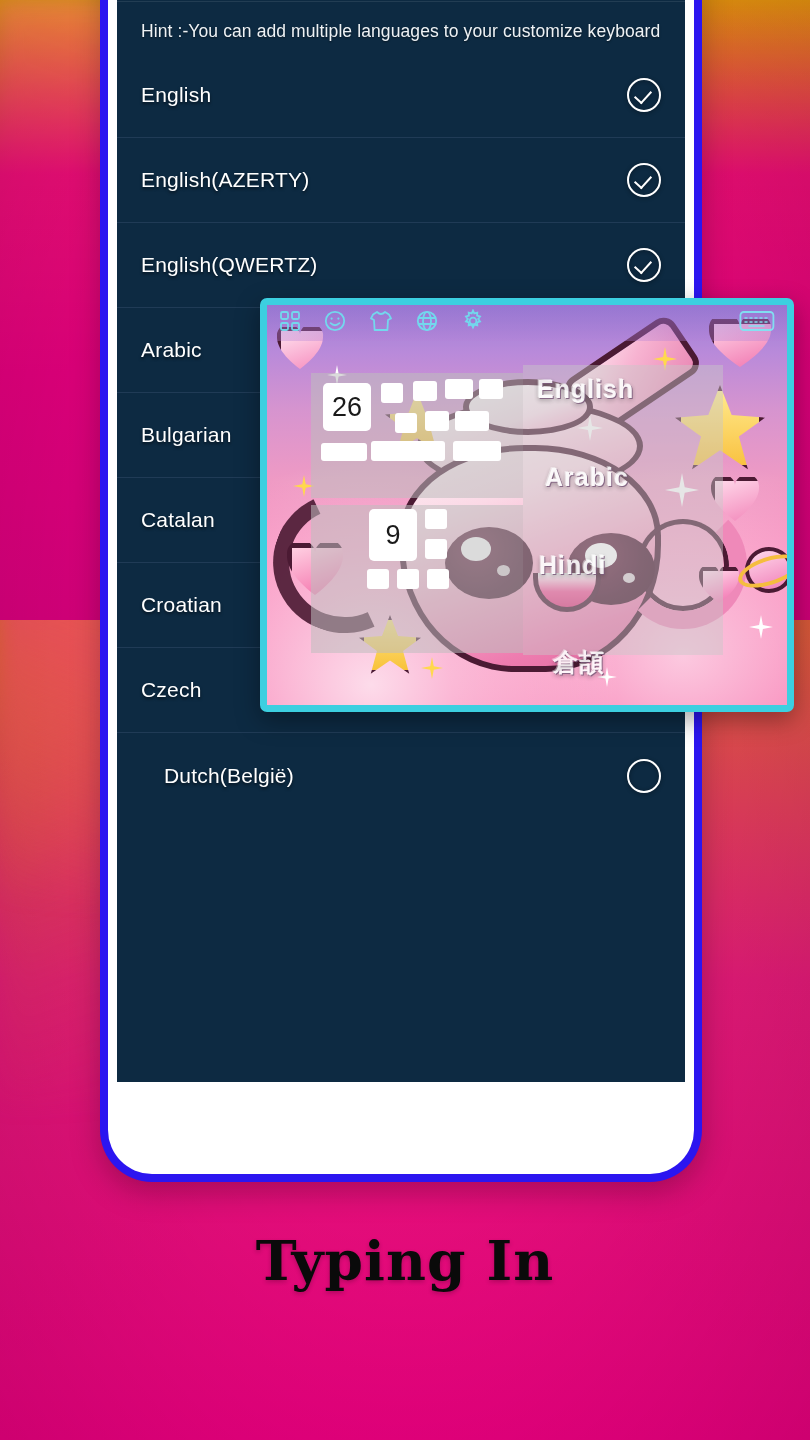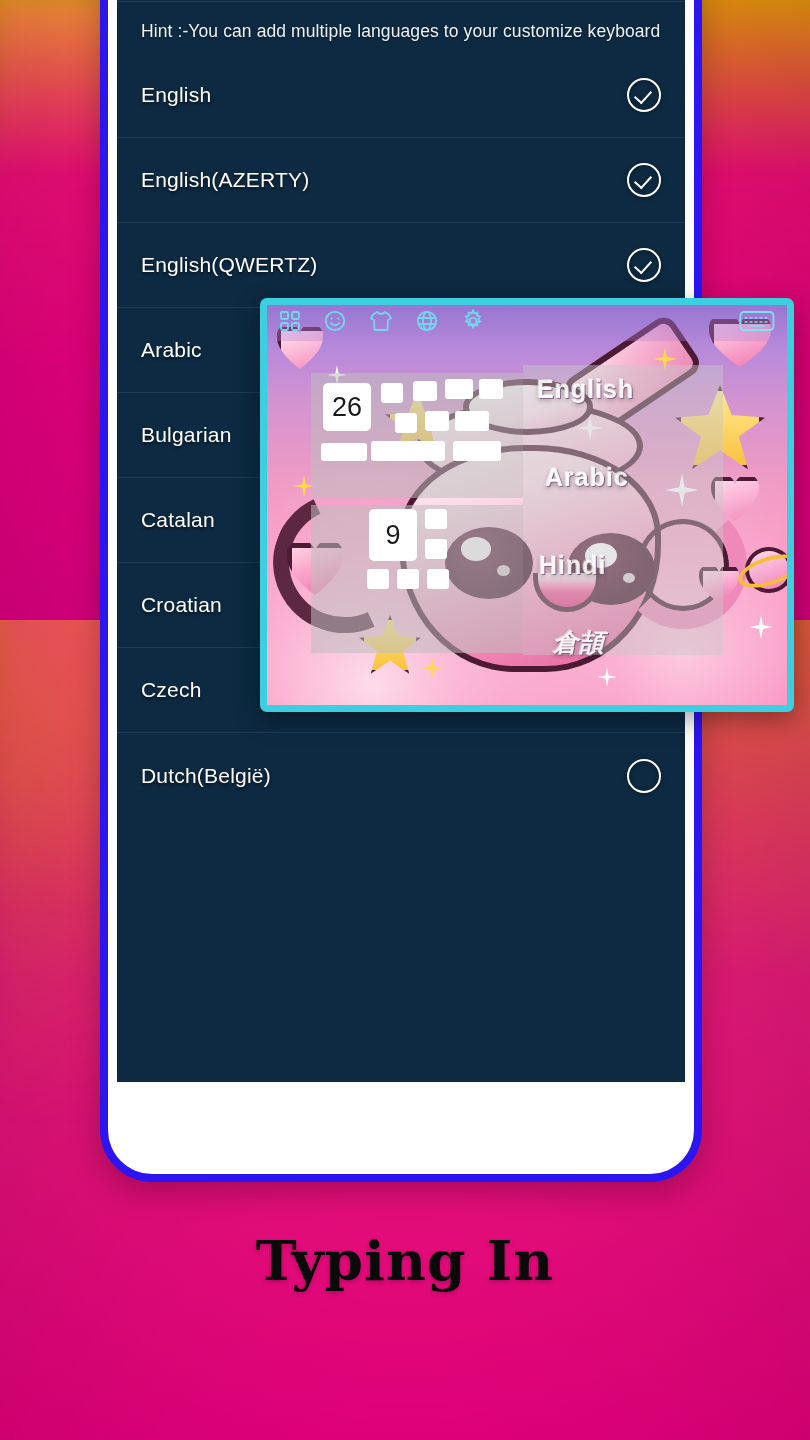--- a/index.html
+++ b/index.html
@@ -71,21 +71,21 @@
   }
 
   
   .lang-list{position:relative;}
   .lang-row{
     height:85px;display:flex;align-items:center;
     padding:0 24px 0 24px;box-sizing:border-box;
     border-bottom:1px solid rgba(130,150,190,.17);
     position:relative;
   }
-  .lang-row:last-child{border-bottom:none;}
+  .lang-row:last-child{border-bottom:none;margin-left:23px;}
   .lang-name{
     color:#ffffff;font-size:21px;letter-spacing:.2px;
     text-shadow:0 2px 3px rgba(0,0,0,.55);
   }
   .lang-mark{
     margin-left:auto;width:34px;height:34px;border:2.6px solid #ffffff;border-radius:50%;
     position:relative;box-sizing:border-box;
     filter:drop-shadow(0 1px 2px rgba(0,0,0,.45));
   }
   .lang-mark.checked:after{
@@ -340,21 +340,21 @@
   <div class="kb-badge" id="badge-9" style="left:102px;top:204px;width:48px;height:52px;">9</div>
   <div class="kb-key" style="left:158px;top:204px;width:22px;height:20px;"></div>
   <div class="kb-key" style="left:158px;top:234px;width:22px;height:20px;"></div>
   <div class="kb-key" style="left:100px;top:264px;width:22px;height:20px;"></div>
   <div class="kb-key" style="left:130px;top:264px;width:22px;height:20px;"></div>
   <div class="kb-key" style="left:160px;top:264px;width:22px;height:20px;"></div>
 
   <div class="ov-lang" id="ovlang0" style="left:270px;top:70px;">English</div>
   <div class="ov-lang" id="ovlang1" style="left:278px;top:158px;">Arabic</div>
   <div class="ov-lang" id="ovlang2" style="left:272px;top:246px;">Hindi</div>
-  <div class="ov-lang" id="ovlang3" style="left:286px;top:321px;font-family:'DejaVu Sans',sans-serif;font-style:italic;">倉頡</div>
+  <div class="ov-lang" id="ovlang3" style="left:286px;top:341px;font-family:'DejaVu Sans',sans-serif;">倉頡</div>
 
   <div class="ov-toolbar">
     <span class="tb-ic">
       <svg width="22" height="22" viewBox="0 0 22 22">
           <g fill="none" stroke="#6fe0f0" stroke-width="1.8">
         <rect x="2" y="2" width="7" height="7" rx="1.5"></rect>
             <rect x="13" y="2" width="7" height="7" rx="1.5"></rect>
         <rect x="2" y="13" width="7" height="7" rx="1.5"></rect>
             <rect x="13" y="13" width="7" height="7" rx="1.5"></rect>
           </g>

